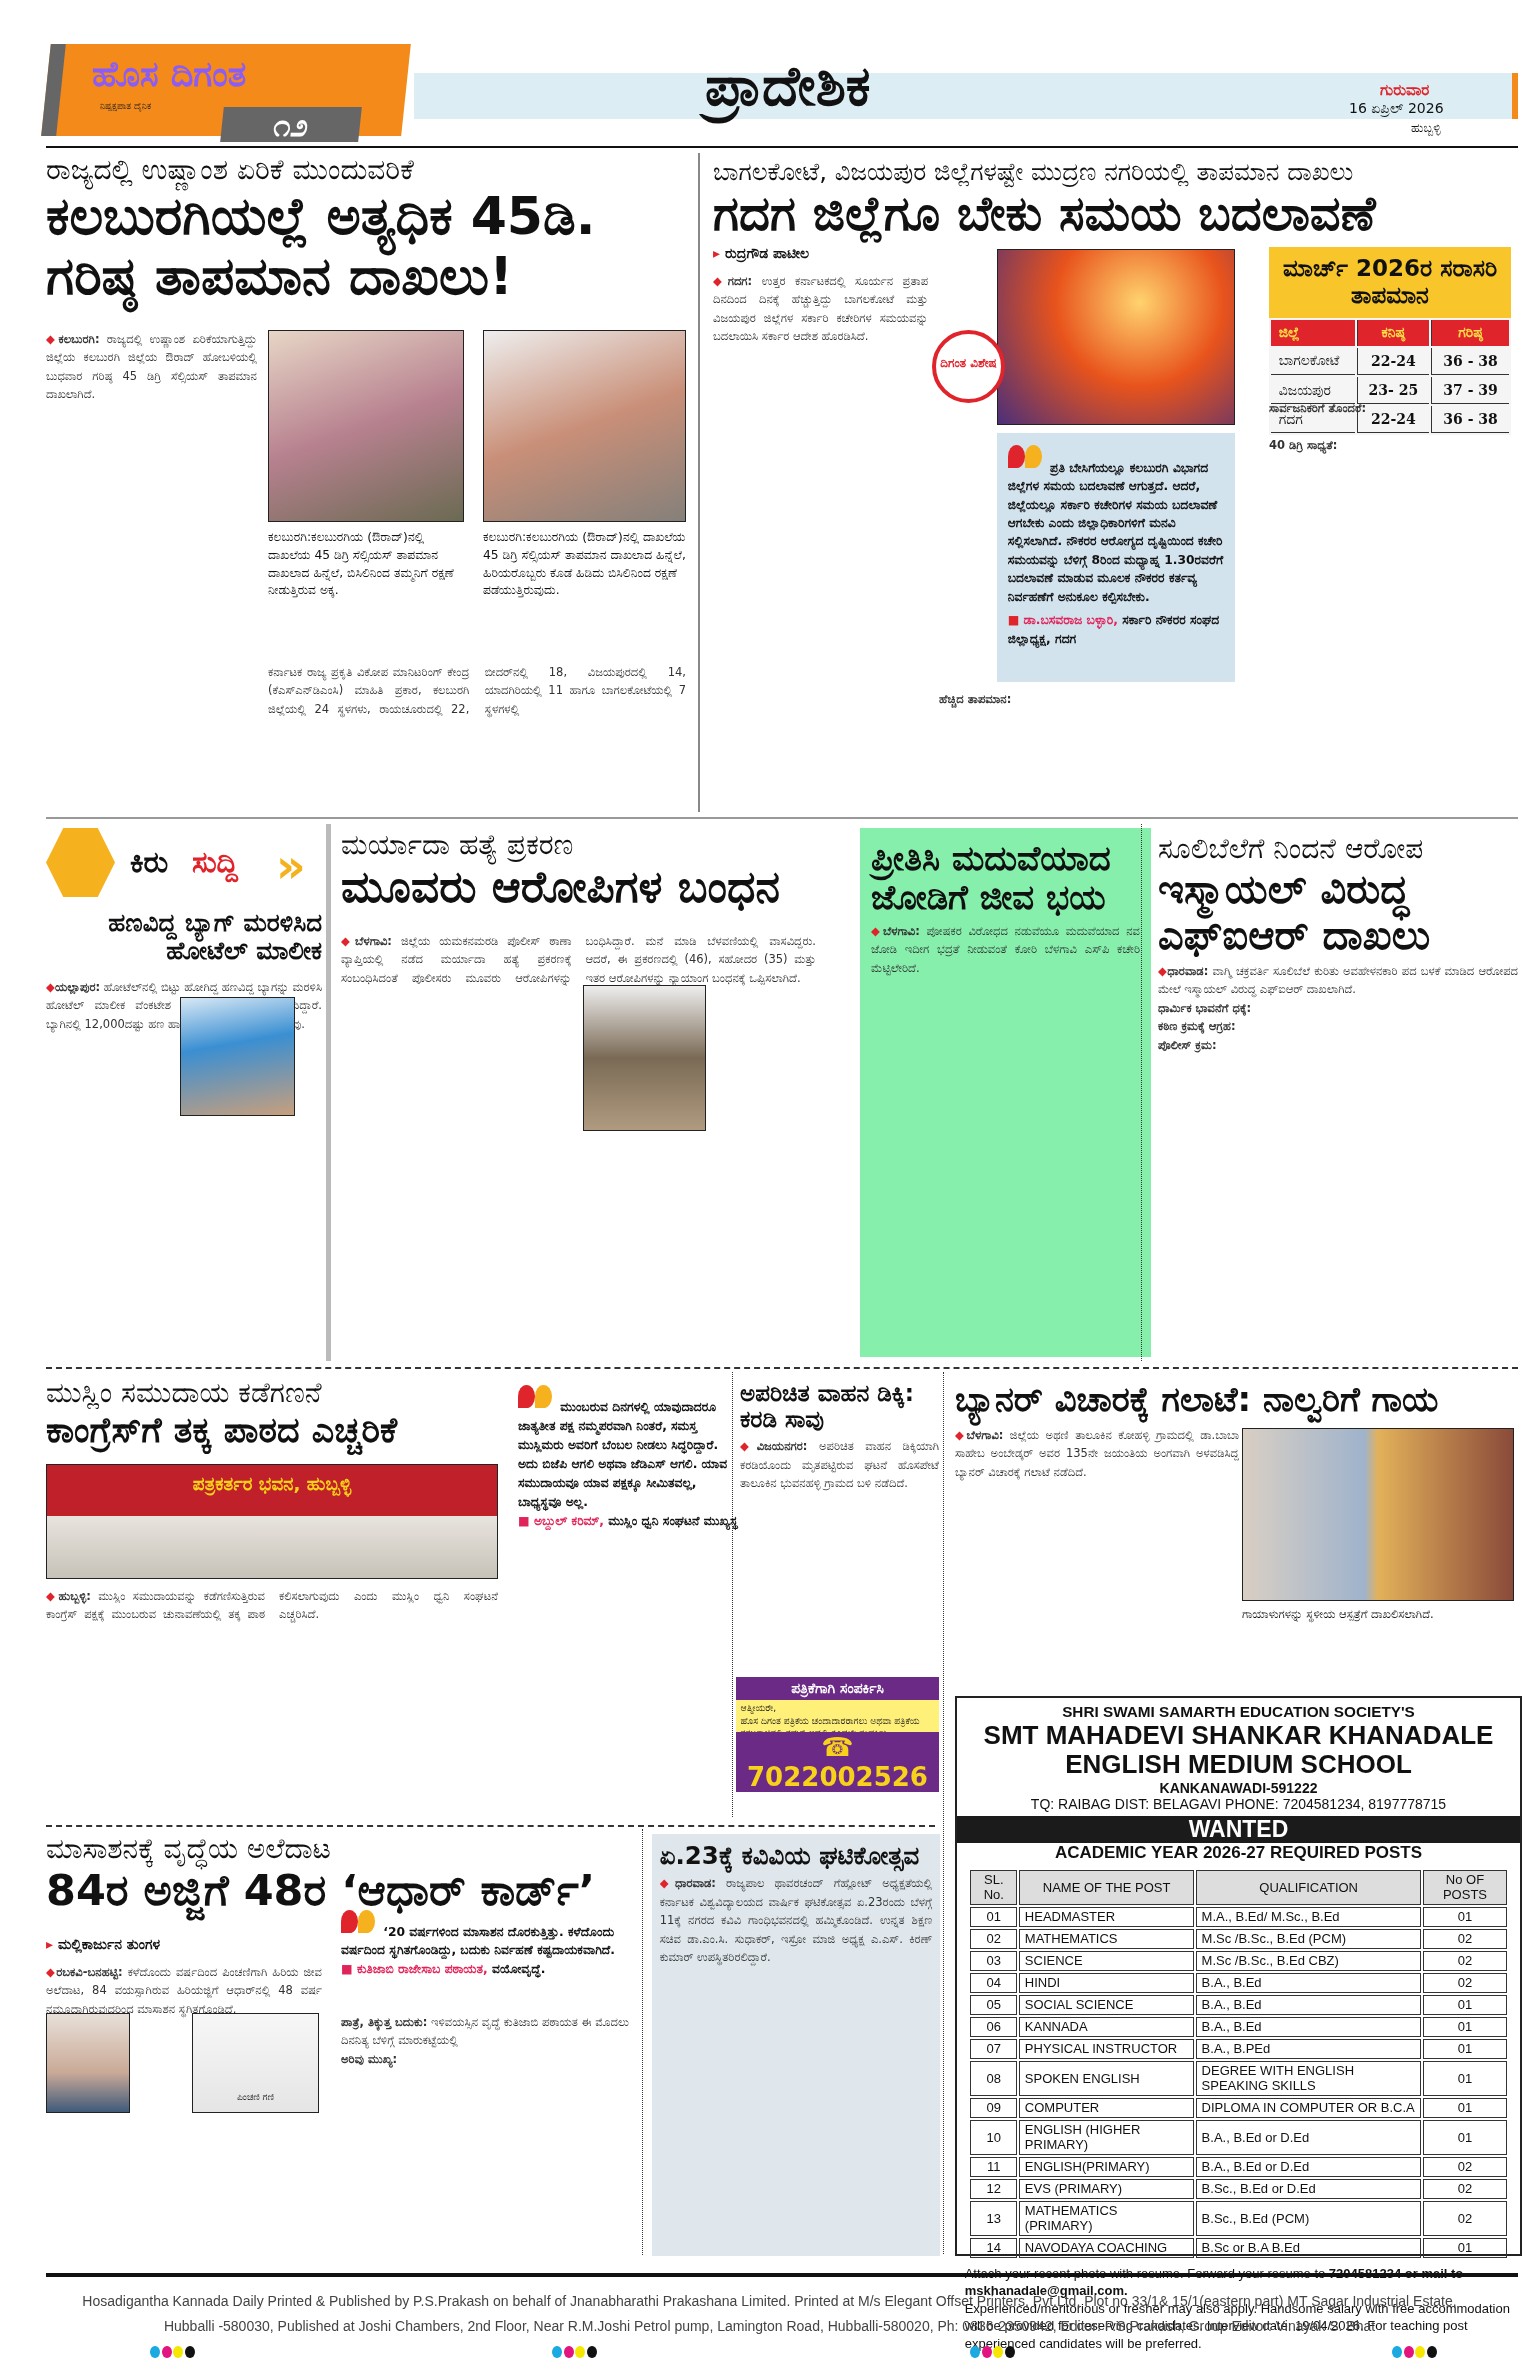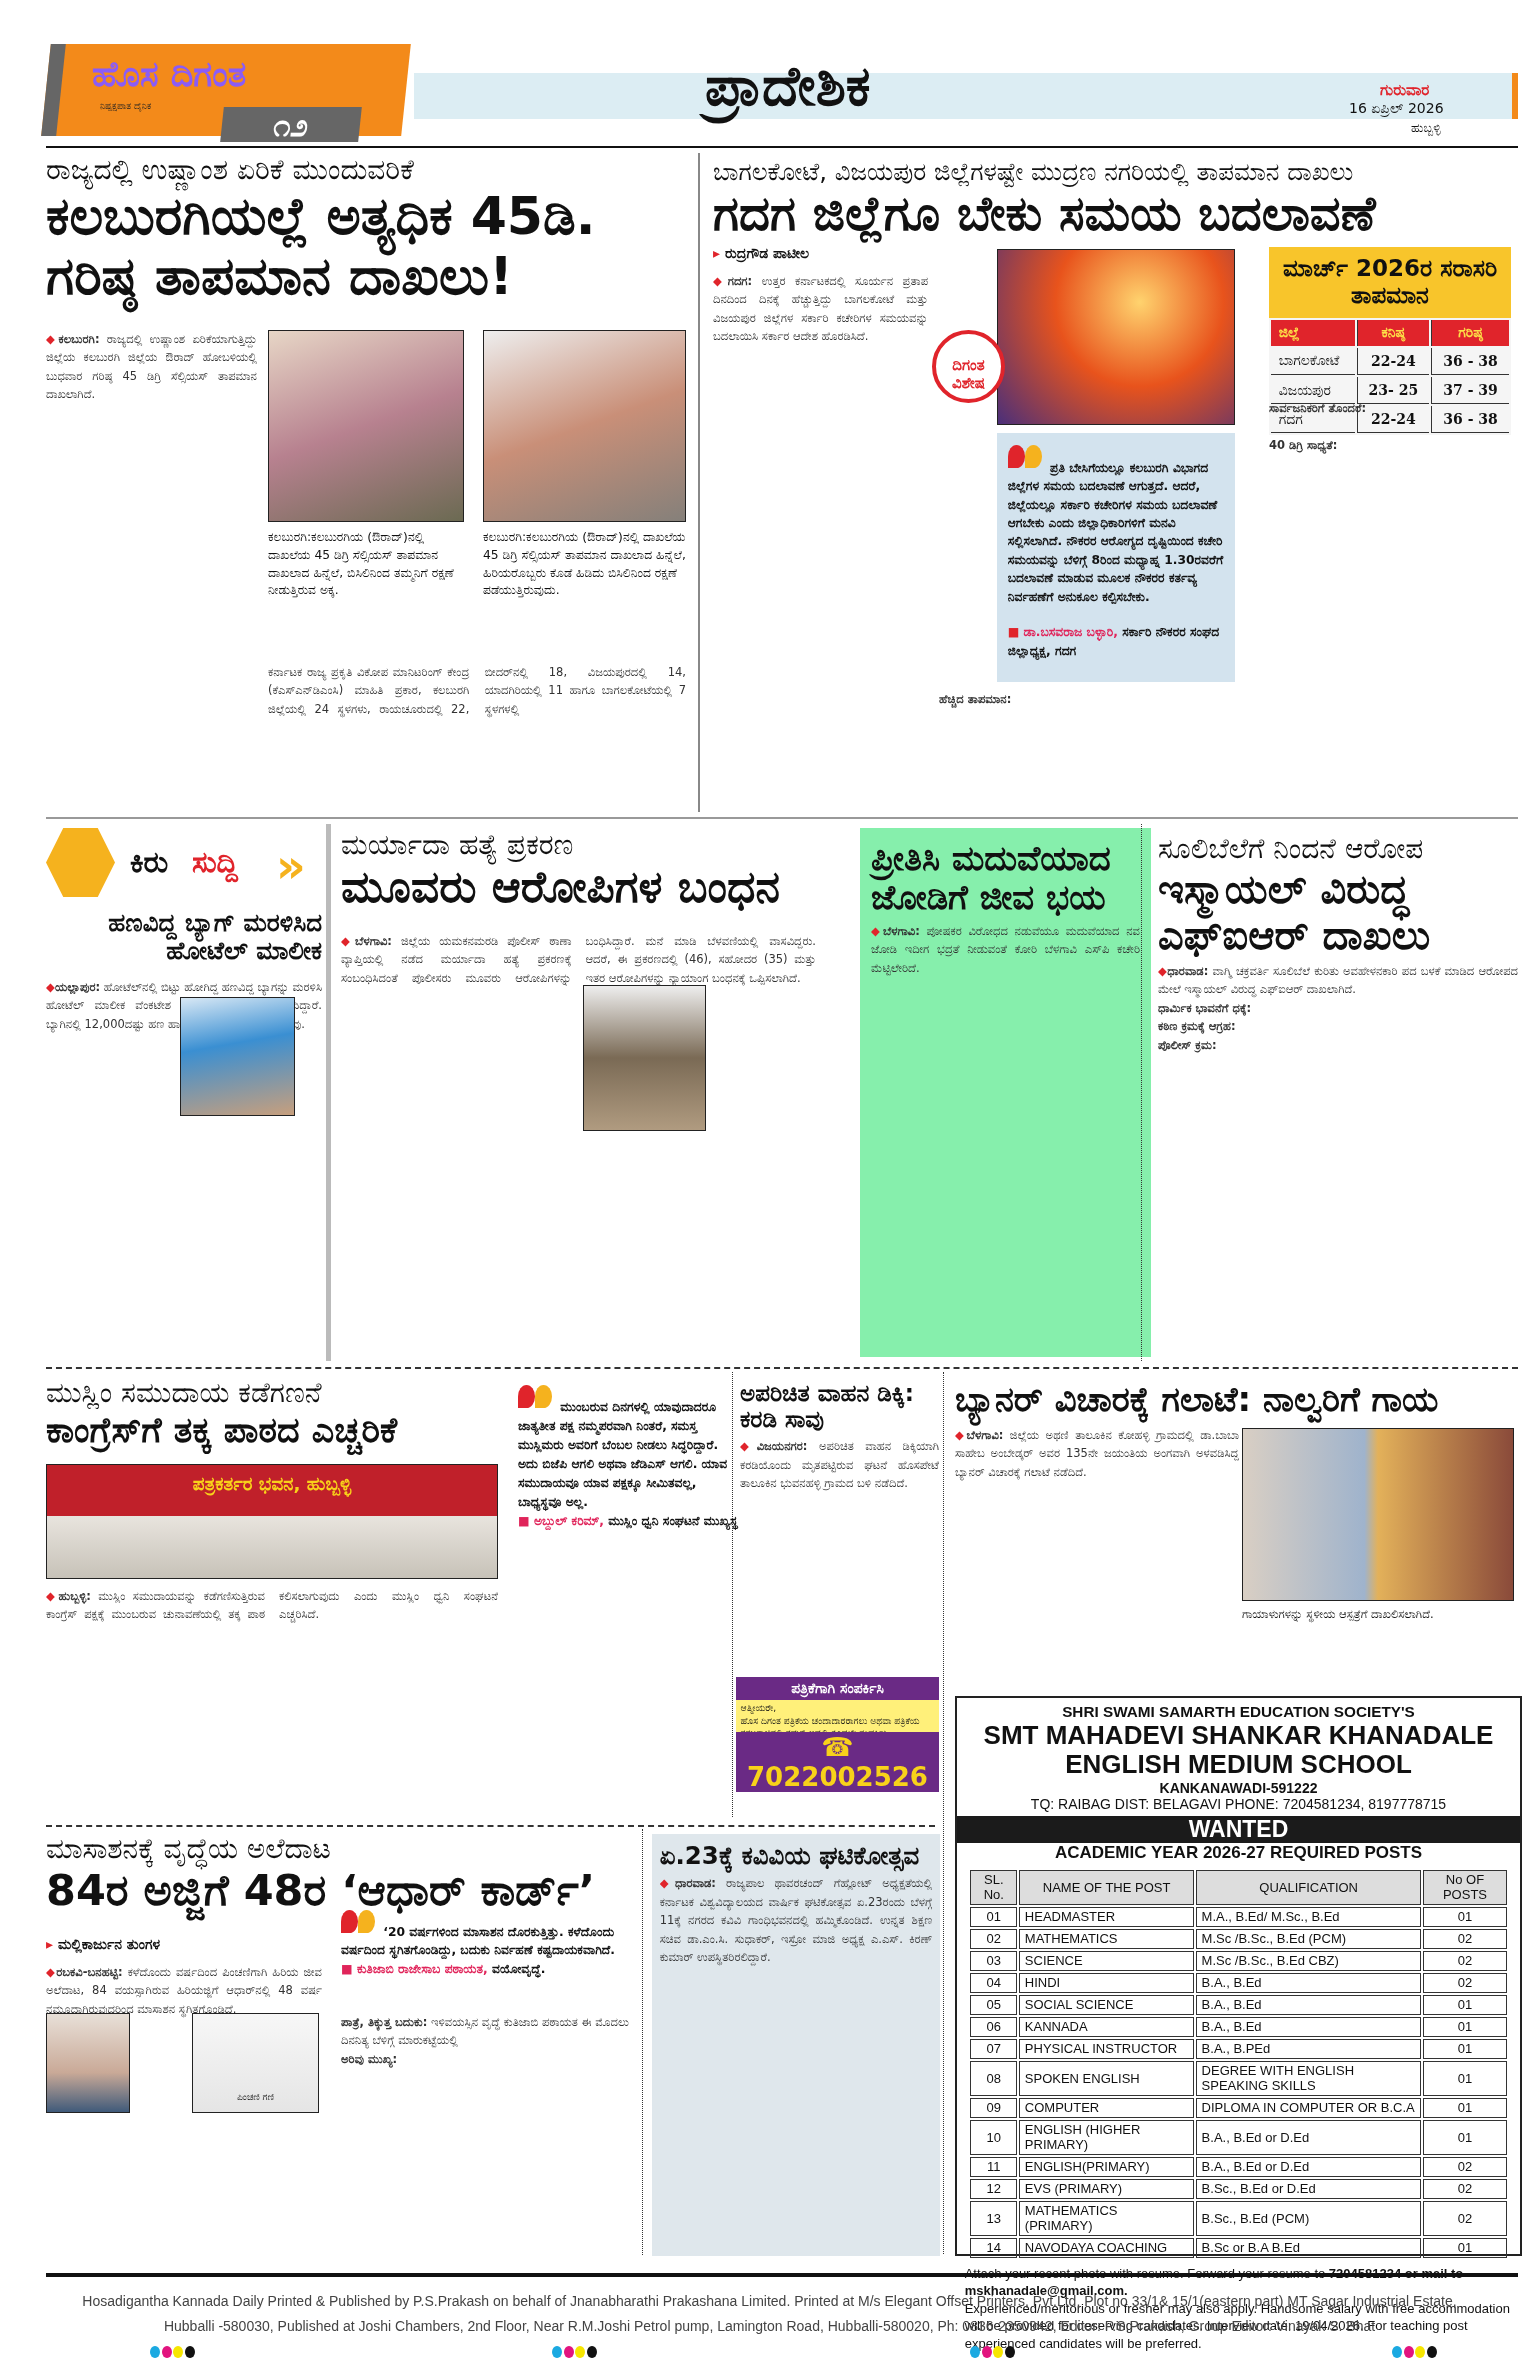--- a/index.html
+++ b/index.html
@@ -75,25 +75,25 @@
 
 <div class="abs" style="left:713px;top:157px;width:805px">
   <div style="font-size:24.5px">ಬಾಗಲಕೋಟೆ, ವಿಜಯಪುರ ಜಿಲ್ಲೆಗಳಷ್ಟೇ ಮುದ್ರಣ ನಗರಿಯಲ್ಲಿ ತಾಪಮಾನ ದಾಖಲು</div>
   <div class="hl" style="font-size:48px">ಗದಗ ಜಿಲ್ಲೆಗೂ ಬೇಕು ಸಮಯ ಬದಲಾವಣೆ</div>
 </div>
 <div class="abs" style="left:713px;top:245px;font-size:14px;font-weight:bold"><span style="color:#e0242b">▸</span> <span>ರುದ್ರಗೌಡ ಪಾಟೀಲ</span></div>
 <div class="abs body" style="left:713px;top:272px;width:215px;height:537px;overflow:hidden">
   <b style="color:#e0242b">◆</b><b>ಗದಗ:</b> <span>ಉತ್ತರ ಕರ್ನಾಟಕದಲ್ಲಿ ಸೂರ್ಯನ ಪ್ರತಾಪ ದಿನದಿಂದ ದಿನಕ್ಕೆ ಹೆಚ್ಚುತ್ತಿದ್ದು ಬಾಗಲಕೋಟೆ ಮತ್ತು ವಿಜಯಪುರ ಜಿಲ್ಲೆಗಳ ಸರ್ಕಾರಿ ಕಚೇರಿಗಳ ಸಮಯವನ್ನು ಬದಲಾಯಿಸಿ ಸರ್ಕಾರ ಆದೇಶ ಹೊರಡಿಸಿದೆ.</span>
 </div>
 <div class="abs photo" style="left:997px;top:249px;width:238px;height:176px;background:radial-gradient(circle at 60% 30%,#ffd36e,#e8531c 45%,#4a2f7a)"></div>
-<div class="abs" style="left:932px;top:330px;width:73px;height:73px;border-radius:50%;background:#fff;border:4.6px solid #e0242b;font-size:15px;color:#e0242b;font-weight:bold;text-align:center;padding-top:21.5px">ದಿಗಂತ ವಿಶೇಷ</div>
+<div class="abs" style="left:932px;top:330px;width:73px;height:73px;border-radius:50%;background:#fff;border:4.6px solid #e0242b;font-size:12px;color:#e0242b;font-weight:bold;text-align:center;padding-top:21.5px">ದಿಗಂತ ವಿಶೇಷ</div>
 <div class="abs quote-box" style="left:997px;top:433px;width:238px;height:249px;padding:7.7px 10.7px;font-size:12.3px;font-weight:bold;line-height:1.5">
   <span class="quote-mark"></span>
   <span>ಪ್ರತಿ ಬೇಸಿಗೆಯಲ್ಲೂ ಕಲಬುರಗಿ ವಿಭಾಗದ ಜಿಲ್ಲೆಗಳ ಸಮಯ ಬದಲಾವಣೆ ಆಗುತ್ತದೆ. ಆದರೆ, ಜಿಲ್ಲೆಯಲ್ಲೂ ಸರ್ಕಾರಿ ಕಚೇರಿಗಳ ಸಮಯ ಬದಲಾವಣೆ ಆಗಬೇಕು ಎಂದು ಜಿಲ್ಲಾಧಿಕಾರಿಗಳಿಗೆ ಮನವಿ ಸಲ್ಲಿಸಲಾಗಿದೆ. ನೌಕರರ ಆರೋಗ್ಯದ ದೃಷ್ಟಿಯಿಂದ ಕಚೇರಿ ಸಮಯವನ್ನು ಬೆಳಿಗ್ಗೆ 8ರಿಂದ ಮಧ್ಯಾಹ್ನ 1.30ರವರೆಗೆ ಬದಲಾವಣೆ ಮಾಡುವ ಮೂಲಕ ನೌಕರರ ಕರ್ತವ್ಯ ನಿರ್ವಹಣೆಗೆ ಅನುಕೂಲ ಕಲ್ಪಿಸಬೇಕು.</span>
-  <div style="margin-top:17px"><span style="color:#e0242b">■ </span><span style="color:#e0245a">ಡಾ.ಬಸವರಾಜ ಬಳ್ಳಾರಿ,</span> <span>ಸರ್ಕಾರಿ ನೌಕರರ ಸಂಘದ ಜಿಲ್ಲಾಧ್ಯಕ್ಷ, ಗದಗ</span></div>
+  <div style="margin-top:5px"><span style="color:#e0242b">■ </span><span style="color:#e0245a">ಡಾ.ಬಸವರಾಜ ಬಳ್ಳಾರಿ,</span> <span>ಸರ್ಕಾರಿ ನೌಕರರ ಸಂಘದ ಜಿಲ್ಲಾಧ್ಯಕ್ಷ, ಗದಗ</span></div>
 </div>
 <div class="abs body" style="left:939px;top:690px;width:322px;height:119px;overflow:hidden"><b>ಹೆಚ್ಚಿದ ತಾಪಮಾನ:</b></div>
 
 <div class="abs temp-box">
   <div class="temp-head">ಮಾರ್ಚ್ 2026ರ ಸರಾಸರಿ ತಾಪಮಾನ</div>
   <table>
     <thead>
         <tr>
       <th>ಜಿಲ್ಲೆ</th>
       <th>ಕನಿಷ್ಠ</th>

